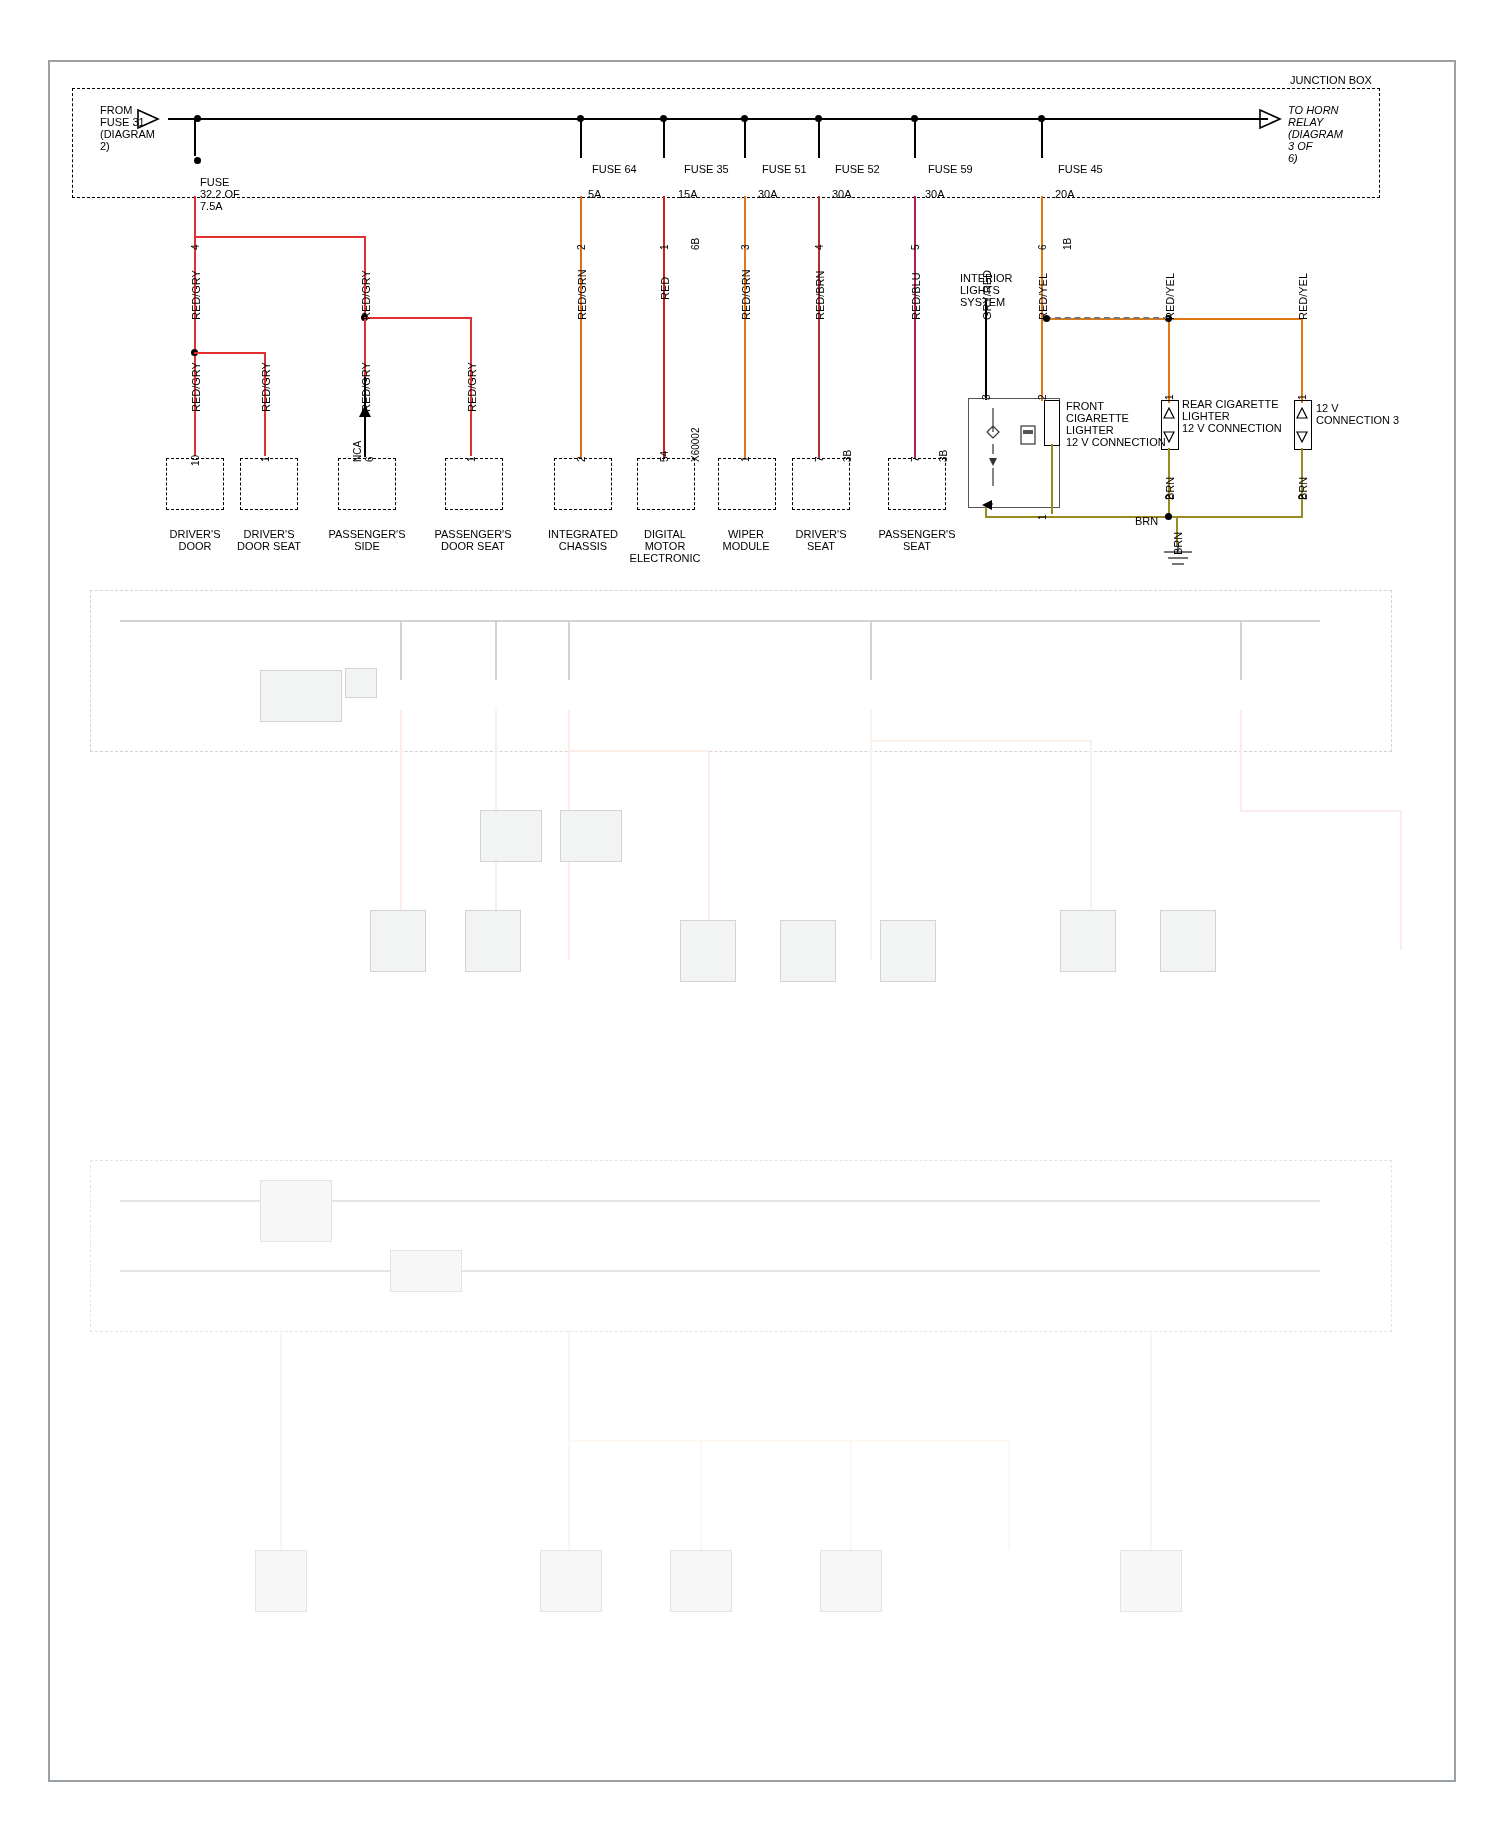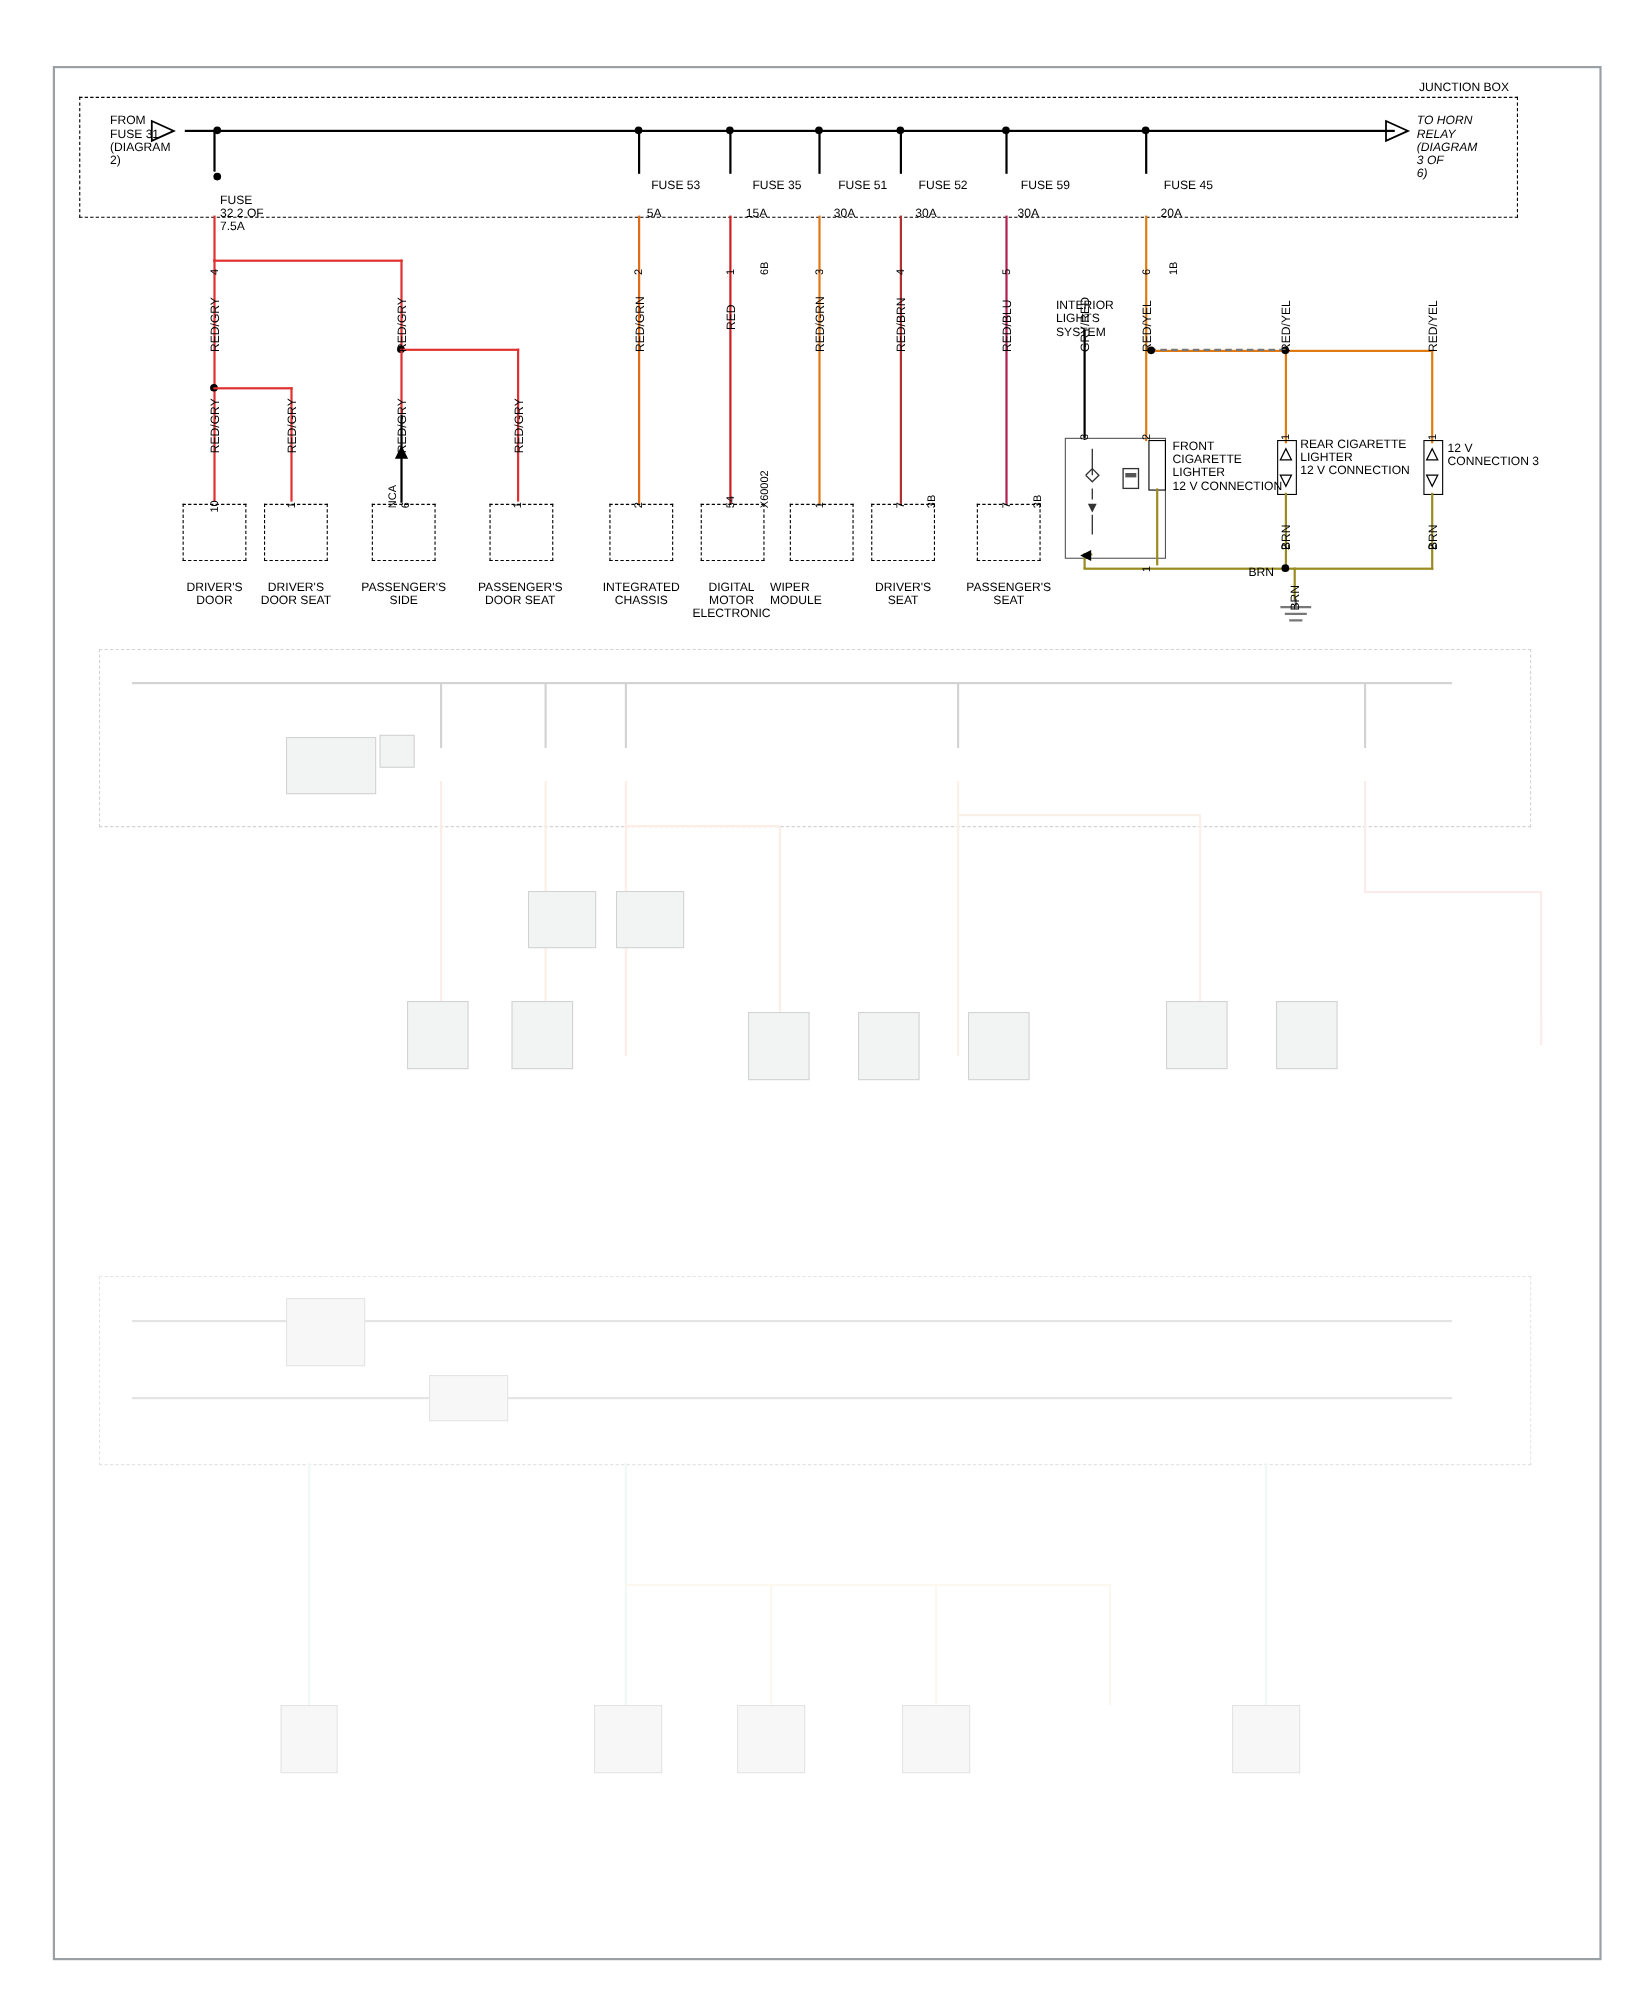--- a/index.html
+++ b/index.html
@@ -64,21 +64,21 @@
   <div class="wire vline" style="left:818px;top:118px;height:40px;background:#000;"></div>
   <div class="dot" style="left:815px;top:115px;"></div>
   <div class="wire vline" style="left:914px;top:118px;height:40px;background:#000;"></div>
   <div class="dot" style="left:911px;top:115px;"></div>
   <div class="wire vline" style="left:1041px;top:118px;height:40px;background:#000;"></div>
   <div class="dot" style="left:1038px;top:115px;"></div>
 
   <div class="abs txt" style="left:200px;top:176px;"><span style="white-space:pre-line;">FUSE
 32 2 OF
 7.5A</span></div>
-  <div class="abs txt" style="left:592px;top:163px;"><span>FUSE 53</span></div>
+  <div class="abs txt" style="left:592px;top:163px;"><span>FUSE 64</span></div>
   <div class="abs txt" style="left:588px;top:188px;">5A</div>
   <div class="abs txt" style="left:684px;top:163px;"><span>FUSE 35</span></div>
   <div class="abs txt" style="left:678px;top:188px;">15A</div>
   <div class="abs txt" style="left:762px;top:163px;"><span>FUSE 51</span></div>
   <div class="abs txt" style="left:758px;top:188px;">30A</div>
   <div class="abs txt" style="left:835px;top:163px;"><span>FUSE 52</span></div>
   <div class="abs txt" style="left:832px;top:188px;">30A</div>
   <div class="abs txt" style="left:928px;top:163px;"><span>FUSE 59</span></div>
   <div class="abs txt" style="left:925px;top:188px;">30A</div>
   <div class="abs txt" style="left:1058px;top:163px;"><span>FUSE 45</span></div>
@@ -169,21 +169,21 @@
   <div class="abs txt" style="left:222px;top:528px;text-align:center;width:94px;"><span style="white-space:pre-line;">DRIVER'S
 DOOR SEAT</span></div>
   <div class="abs txt" style="left:318px;top:528px;text-align:center;width:98px;"><span style="white-space:pre-line;">PASSENGER'S
 SIDE</span></div>
   <div class="abs txt" style="left:420px;top:528px;text-align:center;width:106px;"><span style="white-space:pre-line;">PASSENGER'S
 DOOR SEAT</span></div>
   <div class="abs txt" style="left:534px;top:528px;text-align:center;width:98px;"><span style="white-space:pre-line;">INTEGRATED
 CHASSIS</span></div>
   <div class="abs txt" style="left:614px;top:528px;text-align:center;width:102px;"><span style="white-space:pre-line;">DIGITAL
 MOTOR ELECTRONIC</span></div>
-  <div class="abs txt" style="left:700px;top:528px;text-align:left;width:92px;"><span style="white-space:pre-line;">WIPER
+  <div class="abs txt" style="left:700px;top:528px;text-align:center;width:92px;"><span style="white-space:pre-line;">WIPER
 MODULE</span></div>
   <div class="abs txt" style="left:778px;top:528px;text-align:center;width:86px;"><span style="white-space:pre-line;">DRIVER'S
 SEAT</span></div>
   <div class="abs txt" style="left:866px;top:528px;text-align:center;width:102px;"><span style="white-space:pre-line;">PASSENGER'S
 SEAT</span></div>
 
   <div class="abs vtxt" style="left:190px;top:320px;color:#000;">RED/GRY</div>
   <div class="abs vtxt" style="left:190px;top:412px;color:#000;">RED/GRY</div>
   <div class="abs vtxt" style="left:260px;top:412px;color:#000;">RED/GRY</div>
   <div class="abs vtxt" style="left:360px;top:320px;color:#000;">RED/GRY</div>

